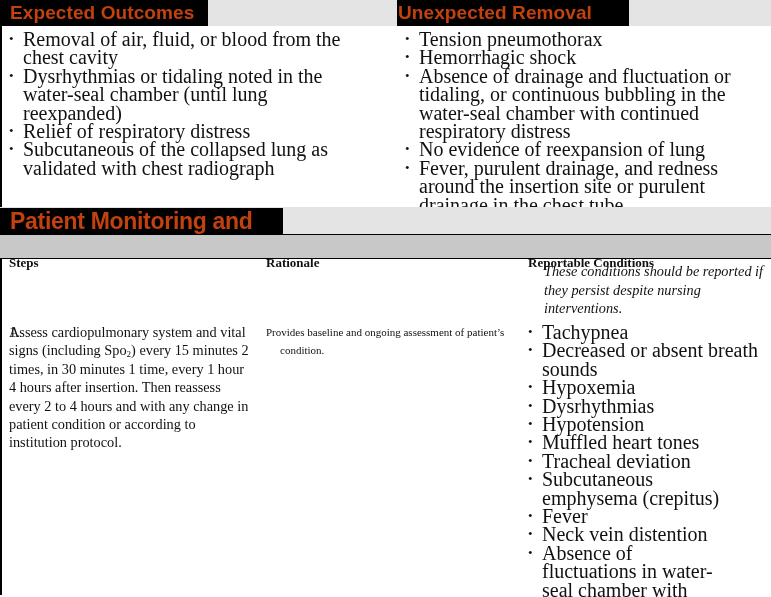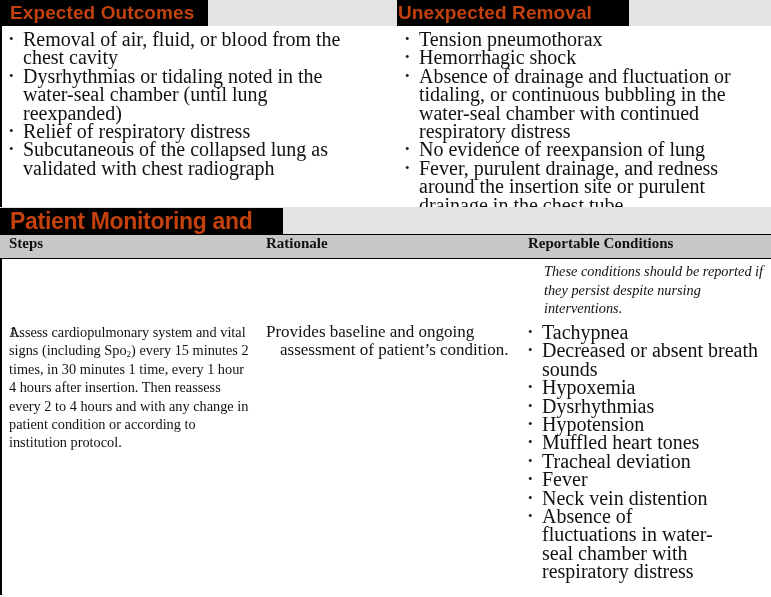--- a/index.html
+++ b/index.html
@@ -21,32 +21,32 @@
   ul.blist li::before { content: "\2022"; position: absolute; left: 0; top: 0; font-size: 13px; }
   .list-expected { left: 9px; top: 30px; width: 350px; }
   .list-unexpected { left: 405px; top: 30px; width: 350px; }
 
   
   .band-pm { position: absolute; left: 0; top: 207px; width: 771px; height: 27px; background: #e4e4e4; }
   .hdr-pm { left: 0; top: 208px; width: 272px; height: 26px; padding-left: 10px;
             font-size: 23px; letter-spacing: -0.3px; }
   .colhead { position: absolute; left: 0; top: 234px; width: 771px; height: 23px;
              background: #c8c8c8; border-top: 1px solid #000; border-bottom: 1px solid #000; }
-  .colhead span { position: absolute; top: 0; font-size: 15px; font-weight: bold; }
+  .colhead span { position: absolute; top: 20px; font-size: 13px; font-weight: bold; }
   .ch-steps { left: 9px; }
   .ch-rationale { left: 266px; }
   .ch-report { left: 528px; }
 
   .note { position: absolute; left: 528px; top: 262px; width: 235px; font-style: italic;
           font-size: 14.3px; line-height: 18.5px; margin-left: 16px; }
 
   .step { position: absolute; left: 9px; top: 323px; width: 240px; font-size: 14.3px; line-height: 18.4px; }
   .step-num { position: absolute; left: 0; top: 0; }
   .step-text { display: block; }
-  .rationale { position: absolute; left: 266px; top: 323px; width: 250px; font-size: 17px;
+  .rationale { position: absolute; left: 266px; top: 323px; width: 250px; font-size: 11px;
                line-height: 18.4px; padding-left: 14px; text-indent: -14px; }
   .list-report { left: 528px; top: 323px; width: 240px; }
   sub { font-size: 9px; vertical-align: -2px; line-height: 0; }
 </style>
 </head>
 <body>
 
 <div class="leftbar"></div>
 
 <div class="band-top"></div>
@@ -87,16 +87,17 @@
 <div class="rationale">Provides baseline and ongoing assessment of patient’s condition.</div>
 
 <ul class="blist list-report">
   <li>Tachypnea</li>
   <li>Decreased or absent breath sounds</li>
   <li>Hypoxemia</li>
   <li>Dysrhythmias</li>
   <li>Hypotension</li>
   <li>Muffled heart tones</li>
   <li>Tracheal deviation</li>
+  <li style="width:190px">Subcutaneous emphysema (crepitus)</li>
   <li>Fever</li>
   <li>Neck vein distention</li>
   <li style="width:185px">Absence of fluctuations in water-seal chamber with respiratory distress</li>
 </ul>
 
 </body></html>

